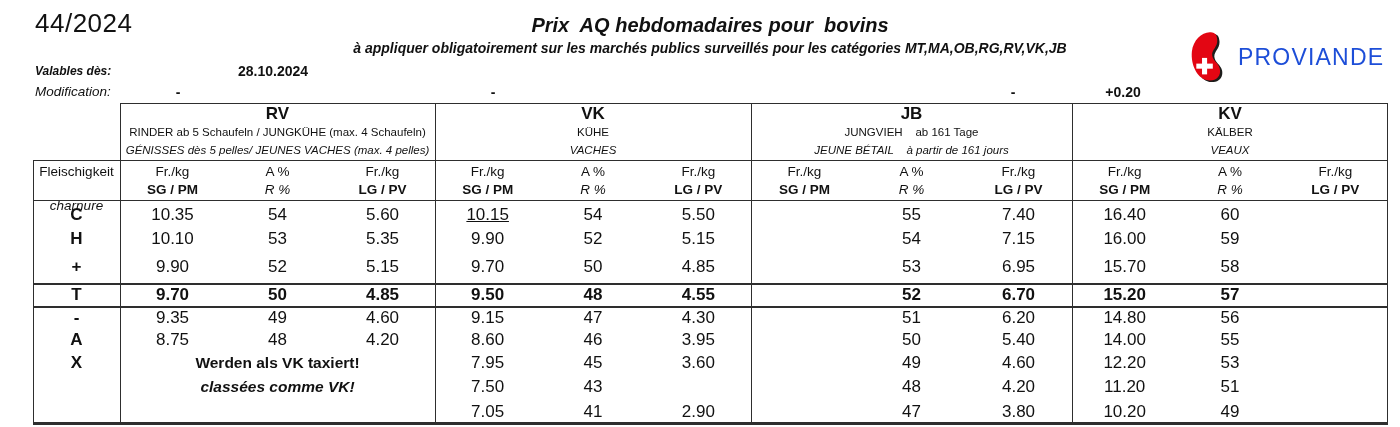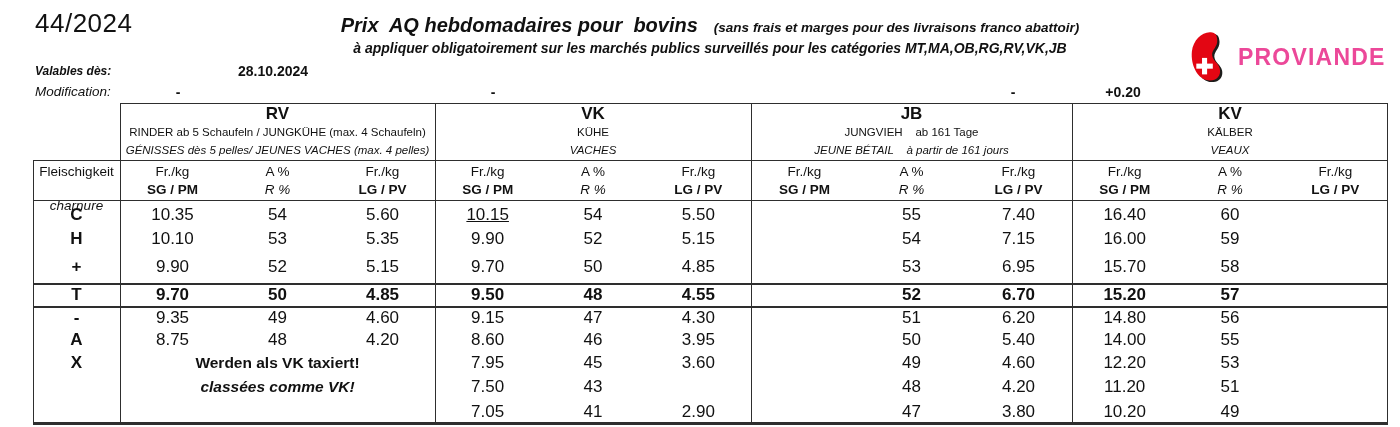--- a/index.html
+++ b/index.html
@@ -14,21 +14,21 @@
   .week{font-size:26px;letter-spacing:.5px;}
   .title-line{display:flex;justify-content:center;align-items:baseline;gap:16px;}
   .title-main{font-size:20px;font-weight:bold;font-style:italic;white-space:pre;}
   .title-note{font-size:13.5px;font-weight:bold;font-style:italic;}
   .subtitle{font-size:14px;font-weight:bold;font-style:italic;text-align:center;}
   .lbl-bi{font-size:12px;font-weight:bold;font-style:italic;}
   .lbl-i{font-size:13.5px;font-style:italic;}
   .val-b{font-size:14px;font-weight:bold;}
   .mod-val{font-size:14px;font-weight:bold;}
   
-  .logo-text{font-size:23px;font-weight:bold;color:#ec4899;letter-spacing:1.2px;}
+  .logo-text{font-size:23px;font-weight:normal;color:#1d4ed8;letter-spacing:1.2px;}
   
   .gcode{font-size:17px;font-weight:bold;}
   .gdesc{font-size:11.5px;white-space:pre;}
   .gdesc-fr{font-size:11.5px;font-style:italic;white-space:pre;}
   .chdr{font-size:13.5px;}
   .chdr-b{font-size:13.5px;font-weight:bold;}
   .chdr-i{font-size:13.5px;font-style:italic;}
   .rowlabel{font-size:17px;font-weight:bold;}
   .cell{font-size:17px;}
   .cell-b{font-size:17px;font-weight:bold;}
@@ -38,21 +38,20 @@
 </head>
 <body>
 
 <div id="canvas">
 
   <div class="abs week" style="left:35px;top:8px;">44/2024</div>
 
   <div class="abs" style="left:200px;top:14px;width:1020px;">
     <div class="title-line">
       <span class="title-main">Prix  AQ hebdomadaires pour  bovins</span>
-      <span class="title-note">(sans frais et marges pour des livraisons franco abattoir)</span>
     </div>
     <div class="subtitle" style="margin-top:3px;">à appliquer obligatoirement sur les marchés publics surveillés pour les catégories MT,MA,OB,RG,RV,VK,JB</div>
   </div>
 
   <div class="abs lbl-bi" style="left:35px;top:64px;">Valables dès:</div>
   <div class="abs val-b" style="left:238px;top:63px;">28.10.2024</div>
 
   <div class="abs lbl-i" style="left:35px;top:84px;">Modification:</div>
 
   <div class="abs" style="left:1188px;top:28px;width:200px;height:52px;">

